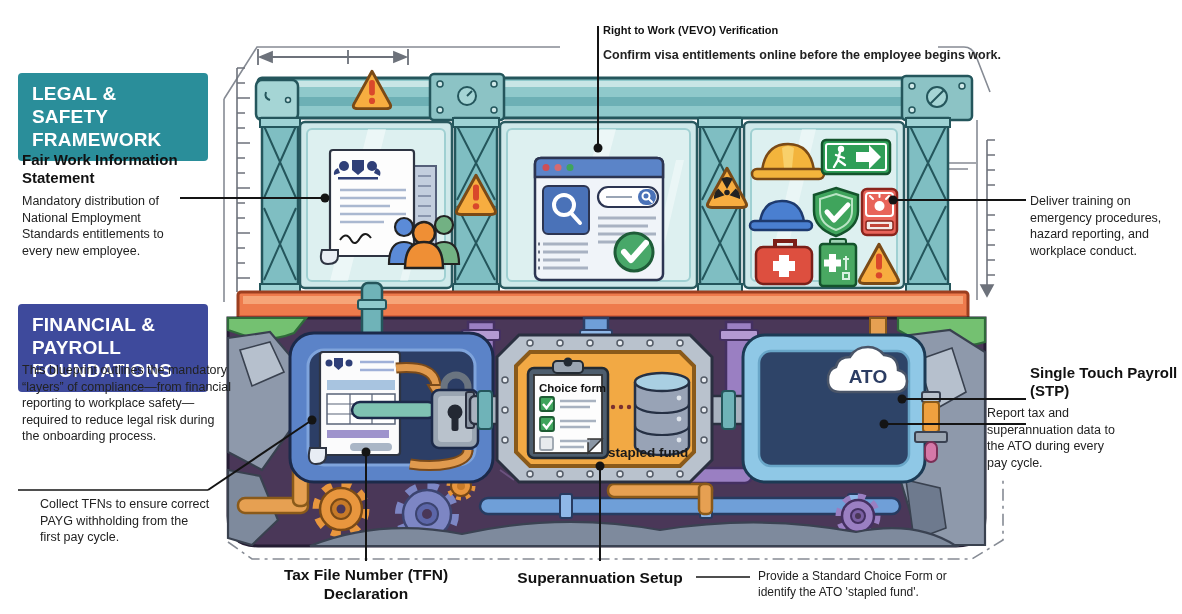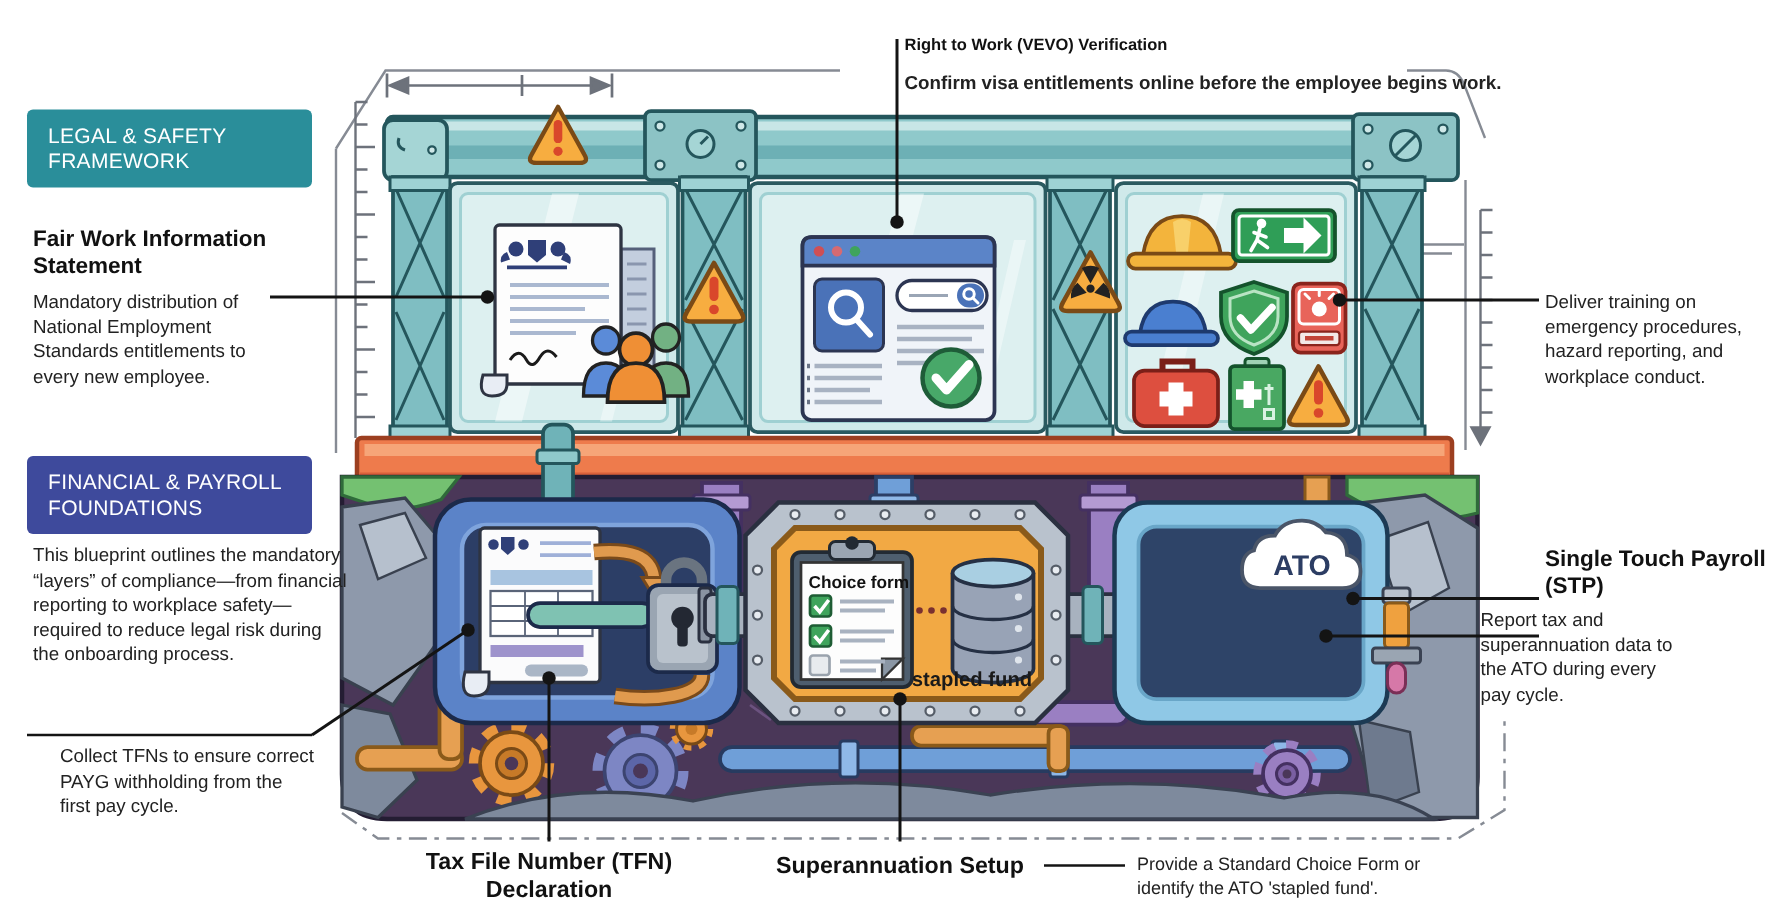--- a/index.html
+++ b/index.html
@@ -1,20 +1,20 @@
 <!DOCTYPE html>
 <html><head>
 <meta charset="utf-8">
 <style>
   html,body{margin:0;padding:0;background:#fff;}
   #canvas{position:relative;width:1182px;height:614px;background:#ffffff;overflow:hidden;
           font-family:"Liberation Sans",sans-serif;color:#1a1a1a;}
   #scene{position:absolute;inset:0;z-index:1;}
   .txt{position:absolute;z-index:2;}
-  .badge{padding:9px 14px;border-radius:4px;color:#fff;font-weight:400;font-size:14px;
+  .badge{padding:9px 14px;border-radius:4px;color:#fff;font-weight:700;font-size:19px;
          line-height:1.22;letter-spacing:.2px;}
   .h{font-weight:700;font-size:15px;line-height:1.2;color:#111;}
   .b{font-size:12.5px;line-height:1.32;color:#222;}
   .center{text-align:center;}
   svg text{font-family:"Liberation Sans",sans-serif;}
 </style>
 </head>
 <body>
 
 <div id="canvas">

